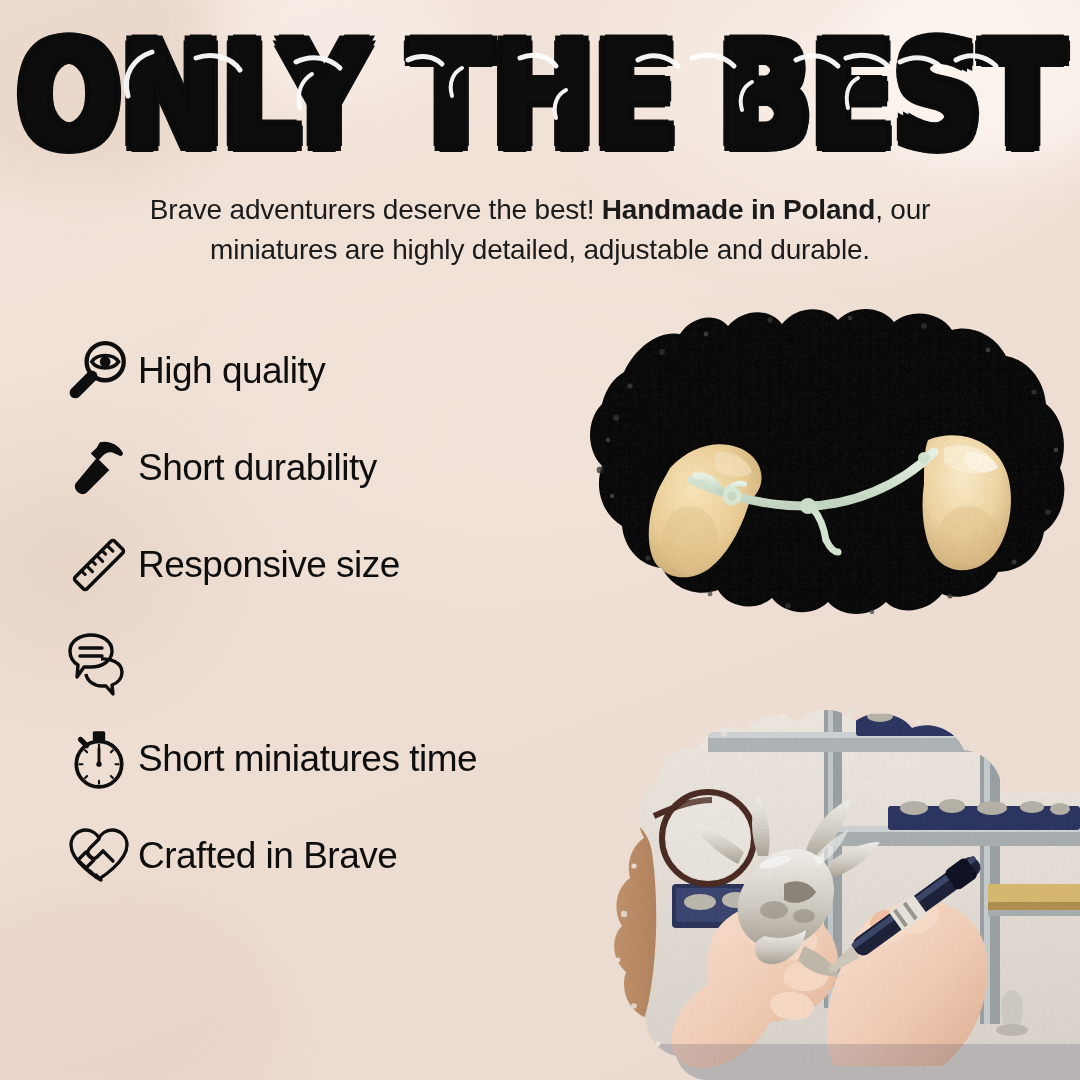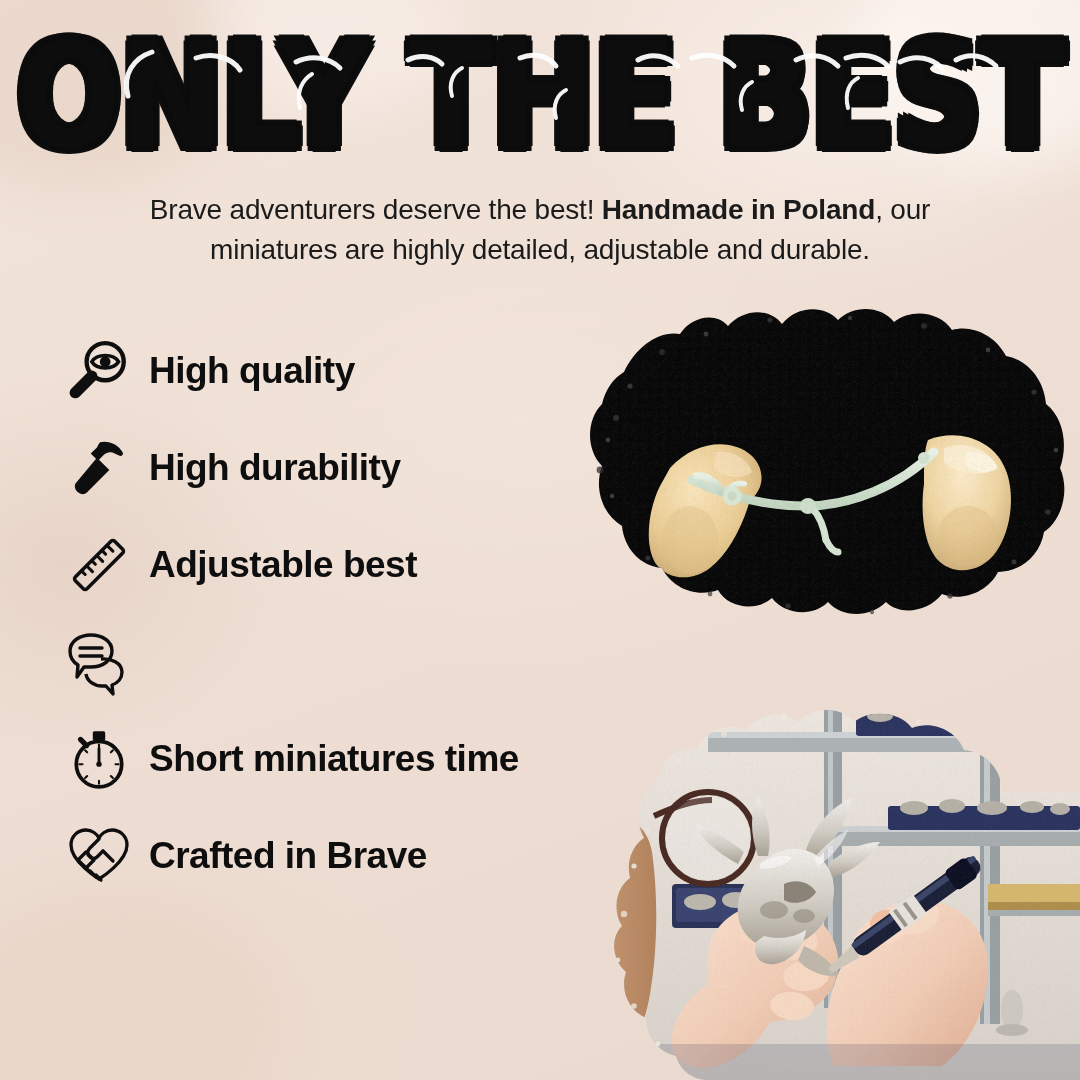--- a/index.html
+++ b/index.html
@@ -50,22 +50,22 @@
     font-size:28px;line-height:1.42;color:#1b1b1b;letter-spacing:-.2px;
   }
   #sub b{font-weight:bold;}
 
   
   #features{position:absolute;left:60px;top:322px;width:760px;}
   .feat{display:flex;align-items:center;height:97px;}
   .feat .ic{width:78px;flex:0 0 78px;display:flex;align-items:center;justify-content:center;}
   .feat .ic svg{display:block;}
   .feat .lbl{
-    font-size:37px;font-weight:bold;color:#0e0e0e;letter-spacing:-.5px;
-    white-space:nowrap;margin-left:11px;
+    font-size:37px;font-weight:normal;color:#0e0e0e;letter-spacing:-.5px;
+    white-space:nowrap;margin-left:0;
   }
 
   
   .photo{position:absolute;overflow:hidden;}
   #photo-top{left:520px;top:300px;width:556px;height:330px;}
   #photo-bottom{left:588px;top:688px;width:492px;height:392px;}
   .photo svg{display:block;}
 </style>
 </head>
 <body>
@@ -123,40 +123,40 @@
 
     <div class="feat">
       <span class="ic">
         <svg width="66" height="66" viewBox="0 0 64 64">
           <g fill="#0e0e0e">
             <path d="M33 7 C41 5 51 9 55 17 C56 19 54 21 52 20 L45 17 C42 16 39 17 37 19 L31 25 L24 18 L30 12 C31 10 32 8 33 7 Z"></path>
             <path d="M30 22 L42 34 L20 56 C18 58 14 58 11 55 C8 52 8 48 10 46 Z"></path>
           </g>
         </svg>
       </span>
-      <span class="lbl">High durability</span>
+      <span class="lbl">Short durability</span>
     </div>
 
     <div class="feat">
       <span class="ic">
         <svg width="66" height="66" viewBox="0 0 64 64">
           <g transform="rotate(45 32 32)">
             <rect x="24" y="5" width="16" height="54" rx="2.5" fill="none" stroke="#0e0e0e" stroke-width="3.4"></rect>
             <g stroke="#0e0e0e" stroke-width="3" stroke-linecap="round">
               <path d="M24 13 h8"></path>
                 <path d="M24 20 h5"></path>
                 <path d="M24 27 h8"></path>
               <path d="M24 34 h5"></path>
                 <path d="M24 41 h8"></path>
                 <path d="M24 48 h5"></path>
             </g>
           </g>
         </svg>
       </span>
-      <span class="lbl">Adjustable best</span>
+      <span class="lbl">Responsive size</span>
     </div>
 
     <div class="feat">
       <span class="ic">
         <svg width="68" height="68" viewBox="0 0 68 68">
           <g fill="none" stroke="#0e0e0e" stroke-width="3.4" stroke-linejoin="round">
             <path d="M5 23 C5 13 15 7 26 7 C37 7 47 13 47 23 C47 33 37 39 26 39 L19 39 L12 49 L13 37 C8 34 5 29 5 23 Z"></path>
             <path d="M36 31 C46 30 57 35 57 44 C57 50 53 55 47 57 L48 66 L41 58 L37 58 C29 58 22 53 21 46"></path>
             <path d="M15 20 h22" stroke-linecap="round"></path>
             <path d="M15 28 h22" stroke-linecap="round"></path>

